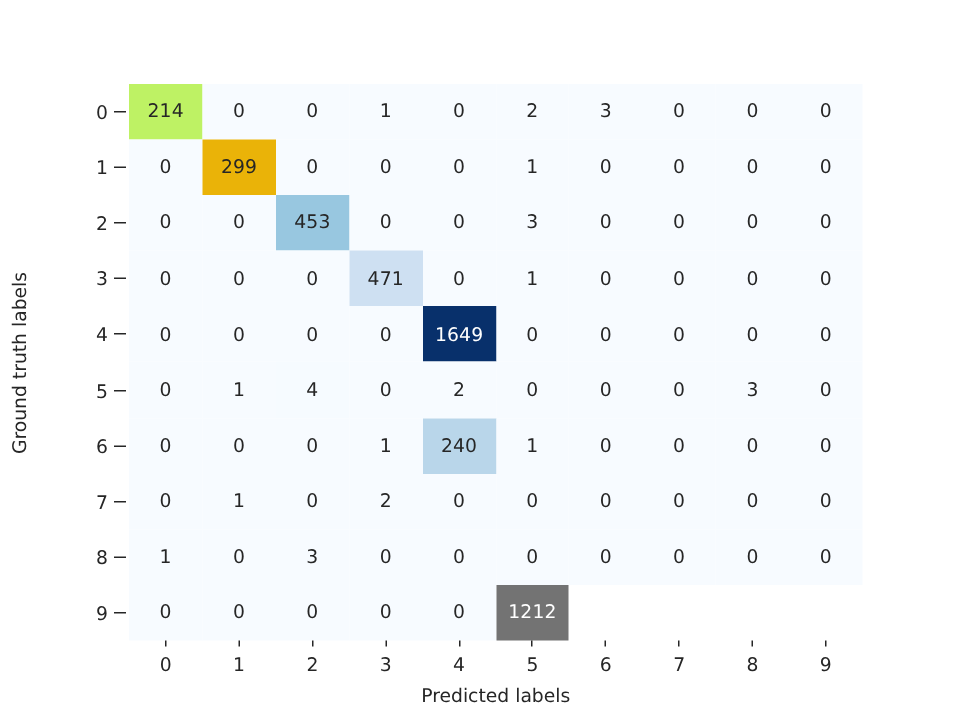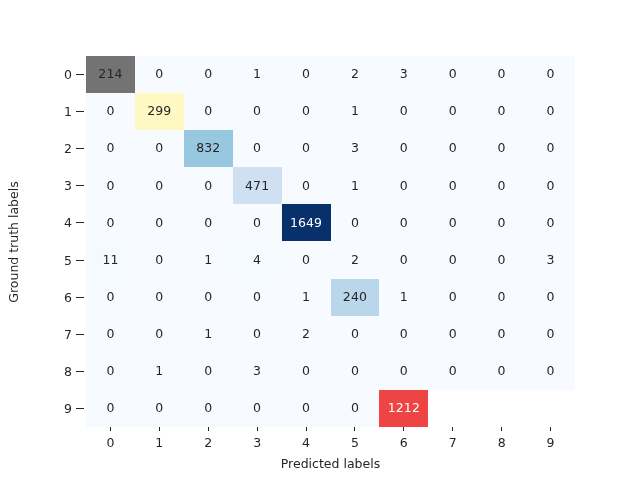--- a/index.html
+++ b/index.html
@@ -190,21 +190,21 @@
         <span class="dash"></span>
       </div>
       <div class="ytick">
         <span>9</span>
         <span class="dash"></span>
       </div>
     </div>
 
   <div id="axes">
     <div id="grid">
-        <div class="cell" style="background: #737373;">
+        <div class="cell" style="background: #bef264;">
           <span class="v" style="color: rgb(38, 38, 38);">214</span>
         </div>
         <div class="cell" style="background: rgb(247, 251, 255);">
           <span class="v" style="color: rgb(38, 38, 38);">0</span>
         </div>
         <div class="cell" style="background: rgb(247, 251, 255);">
           <span class="v" style="color: rgb(38, 38, 38);">0</span>
         </div>
         <div class="cell" style="background: rgb(247, 251, 255);">
           <span class="v" style="color: rgb(38, 38, 38);">1</span>
@@ -223,21 +223,21 @@
         </div>
         <div class="cell" style="background: rgb(247, 251, 255);">
           <span class="v" style="color: rgb(38, 38, 38);">0</span>
         </div>
         <div class="cell" style="background: rgb(247, 251, 255);">
           <span class="v" style="color: rgb(38, 38, 38);">0</span>
         </div>
         <div class="cell" style="background: rgb(247, 251, 255);">
           <span class="v" style="color: rgb(38, 38, 38);">0</span>
         </div>
-        <div class="cell" style="background: #fef9c3;">
+        <div class="cell" style="background: #eab308;">
           <span class="v" style="color: rgb(38, 38, 38);">299</span>
         </div>
         <div class="cell" style="background: rgb(247, 251, 255);">
           <span class="v" style="color: rgb(38, 38, 38);">0</span>
         </div>
         <div class="cell" style="background: rgb(247, 251, 255);">
           <span class="v" style="color: rgb(38, 38, 38);">0</span>
         </div>
         <div class="cell" style="background: rgb(247, 251, 255);">
           <span class="v" style="color: rgb(38, 38, 38);">0</span>
@@ -257,21 +257,21 @@
         <div class="cell" style="background: rgb(247, 251, 255);">
           <span class="v" style="color: rgb(38, 38, 38);">0</span>
         </div>
         <div class="cell" style="background: rgb(247, 251, 255);">
           <span class="v" style="color: rgb(38, 38, 38);">0</span>
         </div>
         <div class="cell" style="background: rgb(247, 251, 255);">
           <span class="v" style="color: rgb(38, 38, 38);">0</span>
         </div>
         <div class="cell" style="background: rgb(152, 199, 224);">
-          <span class="v" style="color: rgb(38, 38, 38);">832</span>
+          <span class="v" style="color: rgb(38, 38, 38);">453</span>
         </div>
         <div class="cell" style="background: rgb(247, 251, 255);">
           <span class="v" style="color: rgb(38, 38, 38);">0</span>
         </div>
         <div class="cell" style="background: rgb(247, 251, 255);">
           <span class="v" style="color: rgb(38, 38, 38);">0</span>
         </div>
         <div class="cell" style="background: rgb(247, 251, 255);">
           <span class="v" style="color: rgb(38, 38, 38);">3</span>
         </div>
@@ -340,23 +340,20 @@
         </div>
         <div class="cell" style="background: rgb(247, 251, 255);">
           <span class="v" style="color: rgb(38, 38, 38);">0</span>
         </div>
         <div class="cell" style="background: rgb(247, 251, 255);">
           <span class="v" style="color: rgb(38, 38, 38);">0</span>
         </div>
         <div class="cell" style="background: rgb(247, 251, 255);">
           <span class="v" style="color: rgb(38, 38, 38);">0</span>
         </div>
-        <div class="cell" style="background: rgb(245, 250, 254);">
-          <span class="v" style="color: rgb(38, 38, 38);">11</span>
-        </div>
         <div class="cell" style="background: rgb(247, 251, 255);">
           <span class="v" style="color: rgb(38, 38, 38);">0</span>
         </div>
         <div class="cell" style="background: rgb(247, 251, 255);">
           <span class="v" style="color: rgb(38, 38, 38);">1</span>
         </div>
         <div class="cell" style="background: rgb(246, 251, 255);">
           <span class="v" style="color: rgb(38, 38, 38);">4</span>
         </div>
         <div class="cell" style="background: rgb(247, 251, 255);">
@@ -478,21 +475,21 @@
         </div>
         <div class="cell" style="background: rgb(247, 251, 255);">
           <span class="v" style="color: rgb(38, 38, 38);">0</span>
         </div>
         <div class="cell" style="background: rgb(247, 251, 255);">
           <span class="v" style="color: rgb(38, 38, 38);">0</span>
         </div>
         <div class="cell" style="background: rgb(247, 251, 255);">
           <span class="v" style="color: rgb(38, 38, 38);">0</span>
         </div>
-        <div class="cell" style="background: #ef4444;">
+        <div class="cell" style="background: #737373;">
           <span class="v" style="color: rgb(255, 255, 255);">1212</span>
         </div>
       </div>
   </div>
 
   <div id="xtick-row">
       <div class="xtick">
         <div class="dash"></div>
         <div>0</div>
       </div>

